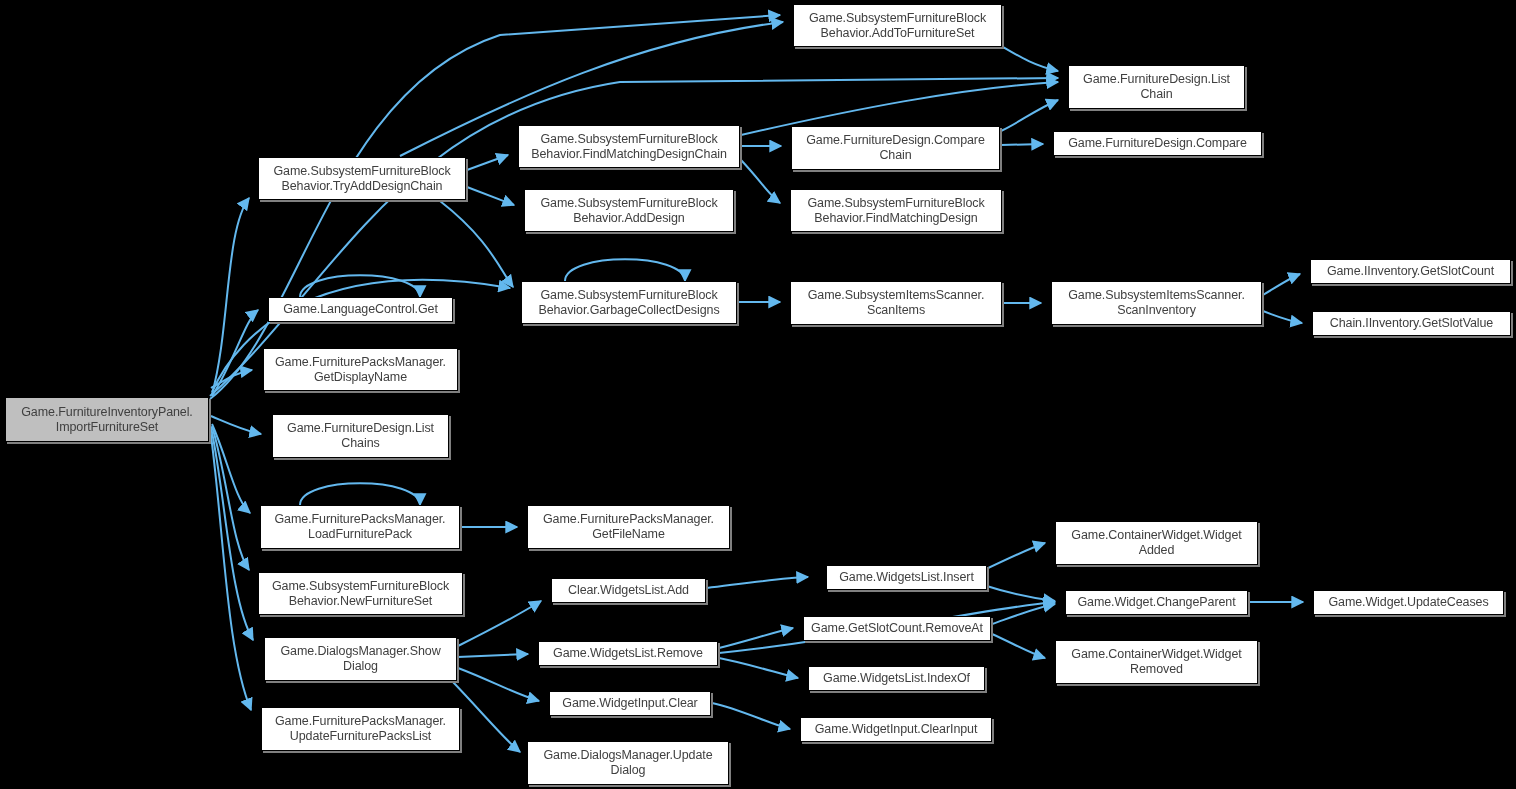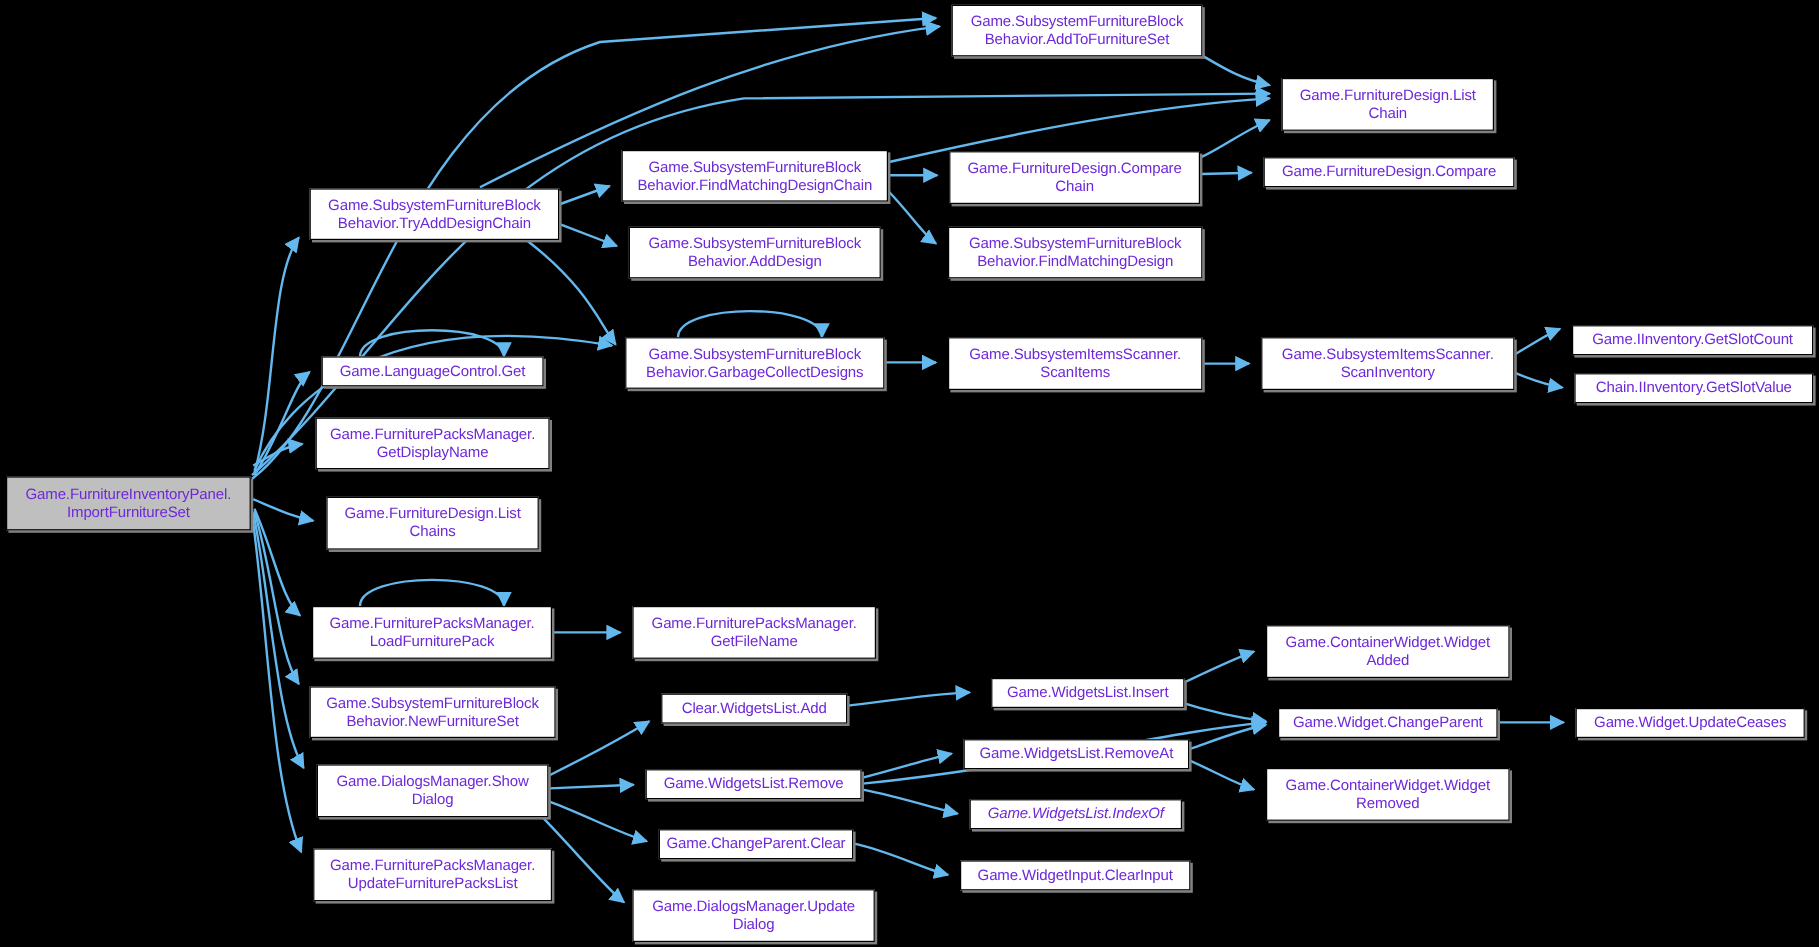--- a/index.html
+++ b/index.html
@@ -14,21 +14,21 @@
   .node{
     position:absolute;
     box-sizing:border-box;
     background:#ffffff;
     border:1px solid #000000;
     box-shadow:2px 2px 0 0 #808080;
     display:flex;
     align-items:center;
     justify-content:center;
     text-align:center;
-    color:#6d28d9;
+    color:#404040;
     font-size:12.5px;
     line-height:1.18;
     letter-spacing:-0.1px;
     white-space:pre-line;
     padding:1px 3px;
   }
   .node.root{
     background:#bfbfbf;
   }
 </style>
@@ -111,42 +111,42 @@
       <div class="node" style="left: 518px; top: 125px; width: 222px; height: 43px;"><span>Game.SubsystemFurnitureBlock
 Behavior.FindMatchingDesignChain</span></div>
       <div class="node" style="left: 524px; top: 189px; width: 210px; height: 43px;"><span>Game.SubsystemFurnitureBlock
 Behavior.AddDesign</span></div>
       <div class="node" style="left: 521px; top: 281px; width: 216px; height: 43px;"><span>Game.SubsystemFurnitureBlock
 Behavior.GarbageCollectDesigns</span></div>
       <div class="node" style="left: 527px; top: 505px; width: 203px; height: 44px;"><span>Game.FurniturePacksManager.
 GetFileName</span></div>
       <div class="node" style="left: 551px; top: 578px; width: 155px; height: 25px;"><span>Clear.WidgetsList.Add</span></div>
       <div class="node" style="left: 538px; top: 641px; width: 180px; height: 25px;"><span>Game.WidgetsList.Remove</span></div>
-      <div class="node" style="left: 549px; top: 691px; width: 162px; height: 25px;"><span>Game.ChangeParent.Clear</span></div>
+      <div class="node" style="left: 549px; top: 691px; width: 162px; height: 25px;"><span>Game.WidgetInput.Clear</span></div>
       <div class="node" style="left: 527px; top: 741px; width: 202px; height: 44px;"><span>Game.DialogsManager.Update
 Dialog</span></div>
       <div class="node" style="left: 793px; top: 4px; width: 209px; height: 43px;"><span>Game.SubsystemFurnitureBlock
 Behavior.AddToFurnitureSet</span></div>
       <div class="node" style="left: 791px; top: 126px; width: 209px; height: 44px;"><span>Game.FurnitureDesign.Compare
 Chain</span></div>
       <div class="node" style="left: 790px; top: 189px; width: 212px; height: 43px;"><span>Game.SubsystemFurnitureBlock
 Behavior.FindMatchingDesign</span></div>
       <div class="node" style="left: 790px; top: 281px; width: 212px; height: 44px;"><span>Game.SubsystemItemsScanner.
 ScanItems</span></div>
       <div class="node" style="left: 826px; top: 565px; width: 161px; height: 25px;"><span>Game.WidgetsList.Insert</span></div>
-      <div class="node" style="left: 803px; top: 616px; width: 188px; height: 25px;"><span>Game.WidgetsList.RemoveAt</span></div>
-      <div class="node" style="left: 808px; top: 666px; width: 177px; height: 25px; font-style: italic;"><span>Game.WidgetsList.IndexOf</span></div>
+      <div class="node" style="left: 803px; top: 616px; width: 188px; height: 25px;"><span>Game.GetSlotCount.RemoveAt</span></div>
+      <div class="node" style="left: 808px; top: 666px; width: 177px; height: 25px;"><span>Game.WidgetsList.IndexOf</span></div>
       <div class="node" style="left: 800px; top: 717px; width: 192px; height: 25px;"><span>Game.WidgetInput.ClearInput</span></div>
       <div class="node" style="left: 1068px; top: 65px; width: 177px; height: 44px;"><span>Game.FurnitureDesign.List
 Chain</span></div>
       <div class="node" style="left: 1053px; top: 131px; width: 209px; height: 25px;"><span>Game.FurnitureDesign.Compare</span></div>
       <div class="node" style="left: 1051px; top: 281px; width: 211px; height: 44px;"><span>Game.SubsystemItemsScanner.
 ScanInventory</span></div>
       <div class="node" style="left: 1055px; top: 521px; width: 203px; height: 44px;"><span>Game.ContainerWidget.Widget
 Added</span></div>
       <div class="node" style="left: 1065px; top: 590px; width: 183px; height: 25px; text-align: center;"><span>Game.Widget.ChangeParent</span></div>
       <div class="node" style="left: 1055px; top: 640px; width: 203px; height: 44px;"><span>Game.ContainerWidget.Widget
 Removed</span></div>
-      <div class="node" style="left: 1310px; top: 259px; width: 201px; height: 25px; margin-top: 12px;"><span>Game.IInventory.GetSlotCount</span></div>
+      <div class="node" style="left: 1310px; top: 259px; width: 201px; height: 25px;"><span>Game.IInventory.GetSlotCount</span></div>
       <div class="node" style="left: 1312px; top: 311px; width: 199px; height: 25px;"><span>Chain.IInventory.GetSlotValue</span></div>
       <div class="node" style="left: 1313px; top: 590px; width: 191px; height: 25px;"><span>Game.Widget.UpdateCeases</span></div>
     </div>
 </div>
 
 </body></html>

